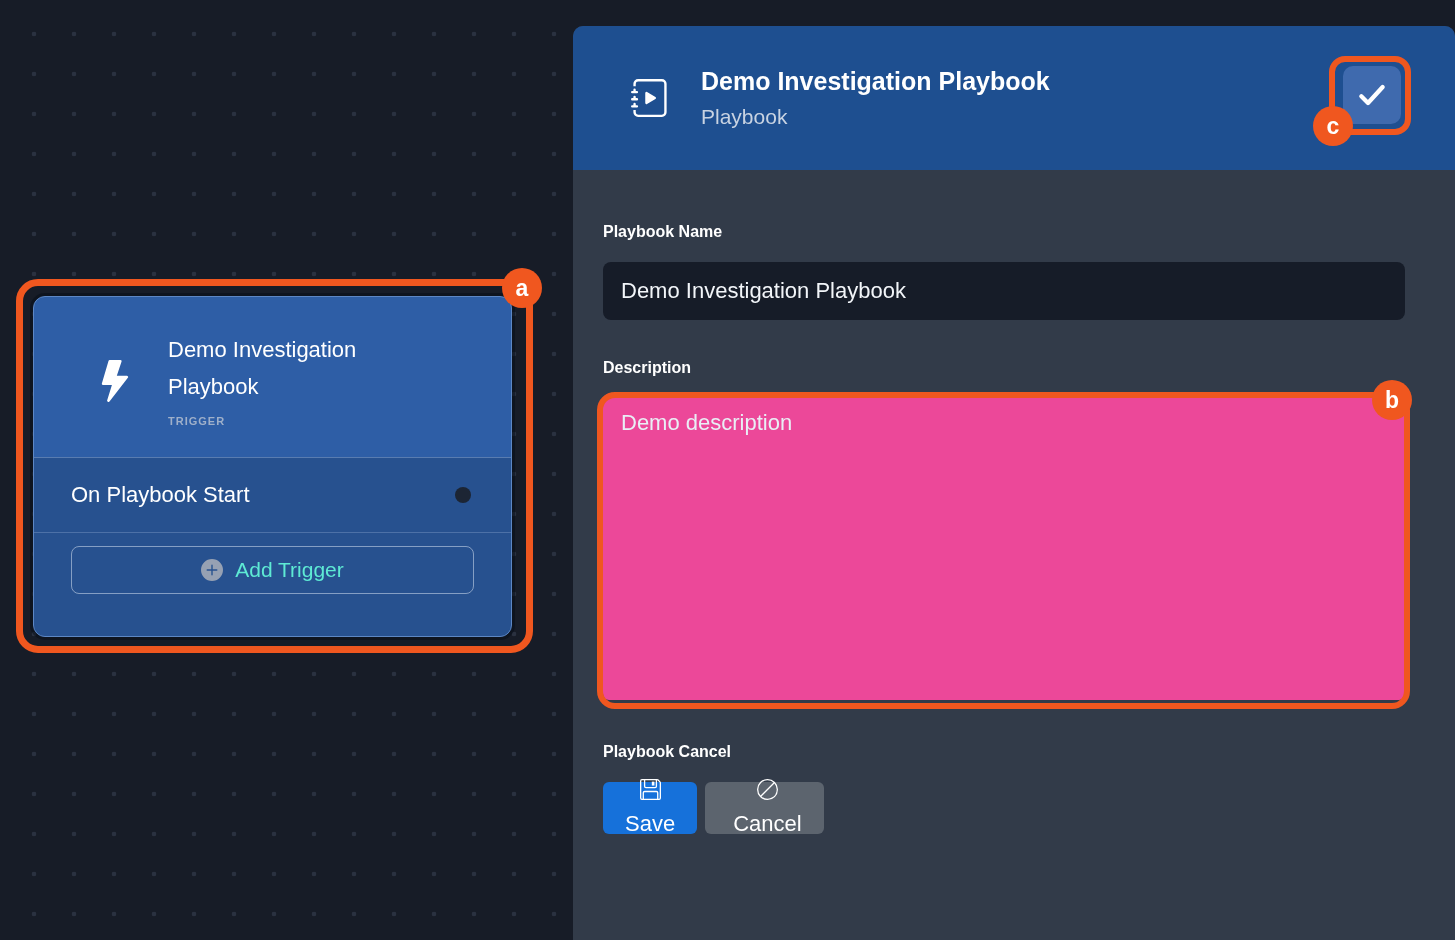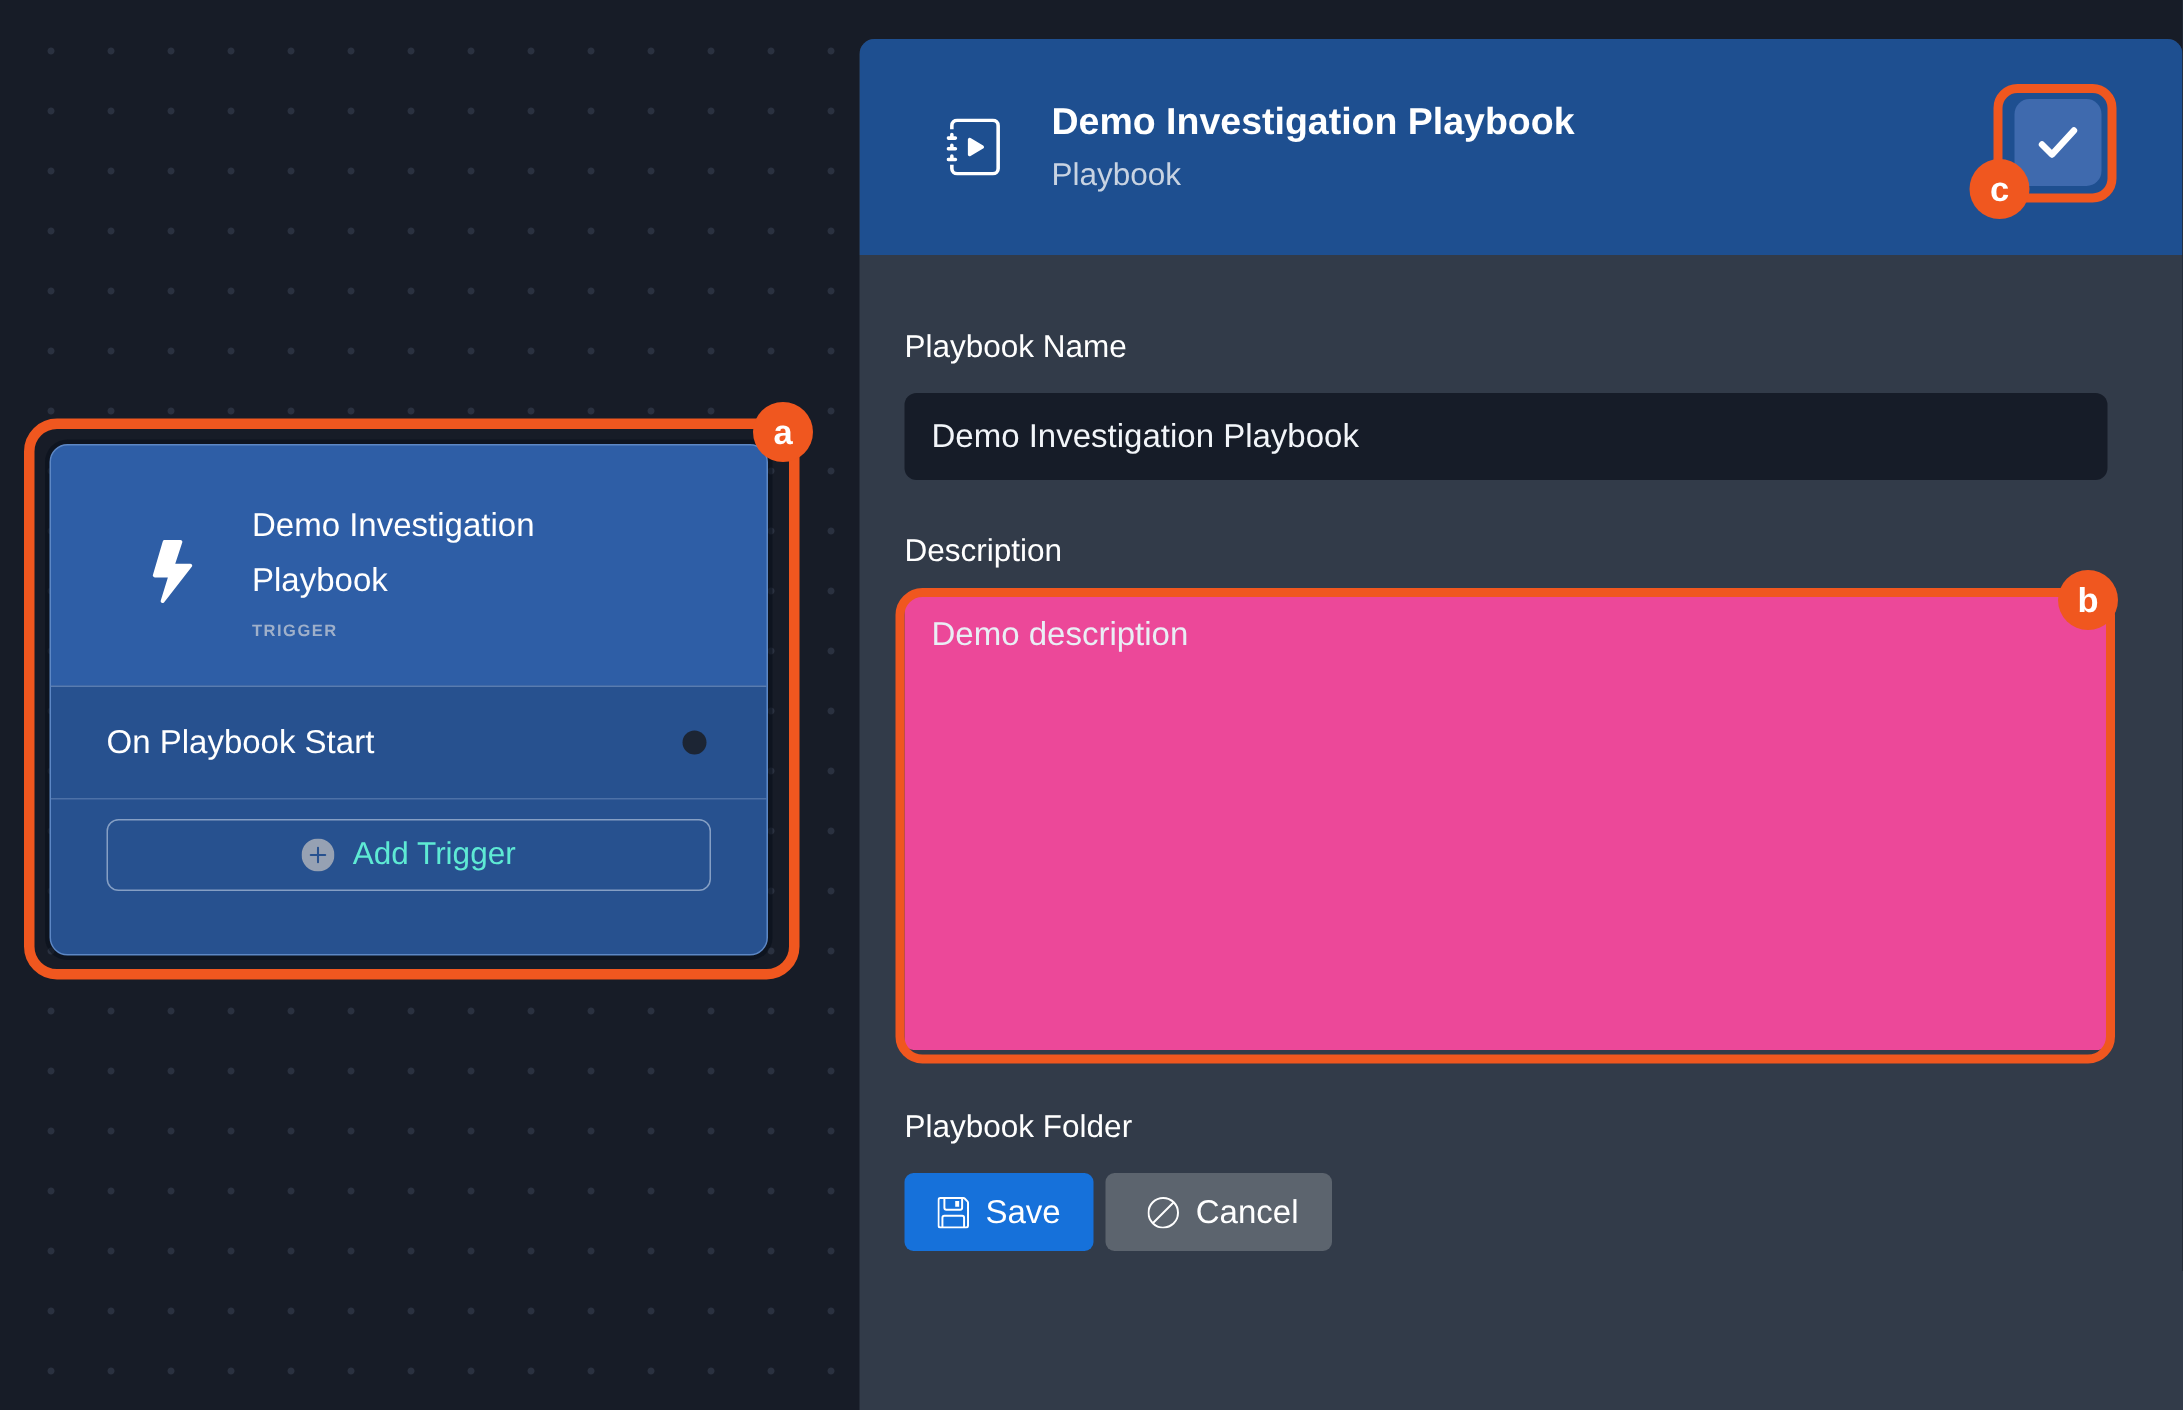--- a/index.html
+++ b/index.html
@@ -63,21 +63,21 @@
   .head-title { color:#fff; font-size:25px; font-weight:bold; }
   .head-sub { color:#c8d3e2; font-size:21px; margin-top:9px; }
   .check-btn {
     position:absolute; right:54px; top:40px; width:58px; height:58px;
     background:#3f6aae; border:none; border-radius:10px;
     display:flex; align-items:center; justify-content:center; cursor:pointer;
   }
   .check-btn svg { width:32px; height:32px; display:block; }
 
   .panel-body { padding:50px 50px 0 30px; }
-  .form-label { display:block; color:#fff; font-size:21px; font-weight:normal; line-height:24px; }
+  .form-label { display:block; color:#fff; font-size:16px; font-weight:bold; line-height:24px; }
   .text-input {
     display:block; width:100%; height:58px; margin-top:18px;
     background:#161c28; border:none; border-radius:8px;
     color:#f2f5f9; font-size:22px; padding:0 18px; font-family:inherit;
   }
   .label-desc { margin-top:36px; }
   .desc {
     display:block; width:100%; height:306px; margin-top:14px;
     background:#ec4899; border:none; border-radius:6px;
     color:#e9eef5; font-size:22px; padding:16px 18px; font-family:inherit; resize:none;
@@ -90,21 +90,21 @@
   }
   .caret {
     width:0; height:0; display:block;
     border-left:10px solid transparent; border-right:10px solid transparent;
     border-top:12px solid #fff;
   }
   .btn-row { margin-top:18px; display:flex; gap:8px; }
   .btn {
     height:52px; display:flex; align-items:center; justify-content:center; gap:11px;
     border:none; border-radius:6px; color:#fff; font-size:22px; font-family:inherit;
-    cursor:pointer; padding:0 22px;
+    cursor:pointer; padding:0 22px;flex-direction:column;
   }
   .save { background: var(--save-blue, #1671da); }
   .cancel { background: var(--cancel-gray, #5c646e); padding-left: 28px; }
   .btn svg { width:21px; height:21px; display:block; }
 
   
   .ann { position:absolute; border:6px solid var(--annotation-orange, #f0571f); z-index:5; pointer-events:none; }
   .box-a { left:16px;  top:279px; width:517px; height:374px; border-width:7px; border-radius:22px; }
   .box-b { left:597px; top:392px; width:813px; height:317px; border-radius:18px; }
   .box-c { left:1329px; top:56px; width:82px;  height:79px;  border-radius:16px; }
@@ -176,21 +176,21 @@
     </button>
   </div>
 
   <div class="panel-body">
     <label class="form-label">Playbook Name</label>
     <input class="text-input" type="text" value="Demo Investigation Playbook" style="">
 
     <label class="form-label label-desc">Description</label>
     <textarea class="desc" style="">Demo description</textarea>
 
-    <label class="form-label label-folder">Playbook Folder</label>
+    <label class="form-label label-folder">Playbook Cancel</label>
 
     <div class="btn-row">
       <button class="btn save">
         <span>
           <svg viewBox="0 0 16 16" width="21" height="21" fill="#ffffff">
             <path d="M11 2H9v3h2V2Z"></path>
             <path d="M1.5 0h11.586a1.5 1.5 0 0 1 1.06.44l1.415 1.414A1.5 1.5 0 0 1 16 2.914V14.5a1.5 1.5 0 0 1-1.5 1.5h-13A1.5 1.5 0 0 1 0 14.5v-13A1.5 1.5 0 0 1 1.5 0ZM1 1.5v13a.5.5 0 0 0 .5.5H2v-4.5A1.5 1.5 0 0 1 3.5 9h9a1.5 1.5 0 0 1 1.5 1.5V15h.5a.5.5 0 0 0 .5-.5V2.914a.5.5 0 0 0-.146-.353l-1.415-1.415A.5.5 0 0 0 13.086 1H13v4.5A1.5 1.5 0 0 1 11.5 7h-7A1.5 1.5 0 0 1 3 5.5V1H1.5a.5.5 0 0 0-.5.5Zm3 4a.5.5 0 0 0 .5.5h7a.5.5 0 0 0 .5-.5V1H4v4.5ZM3 15h10v-4.5a.5.5 0 0 0-.5-.5h-9a.5.5 0 0 0-.5.5V15Z"></path>
           </svg>
         </span>
         <span>Save</span>

